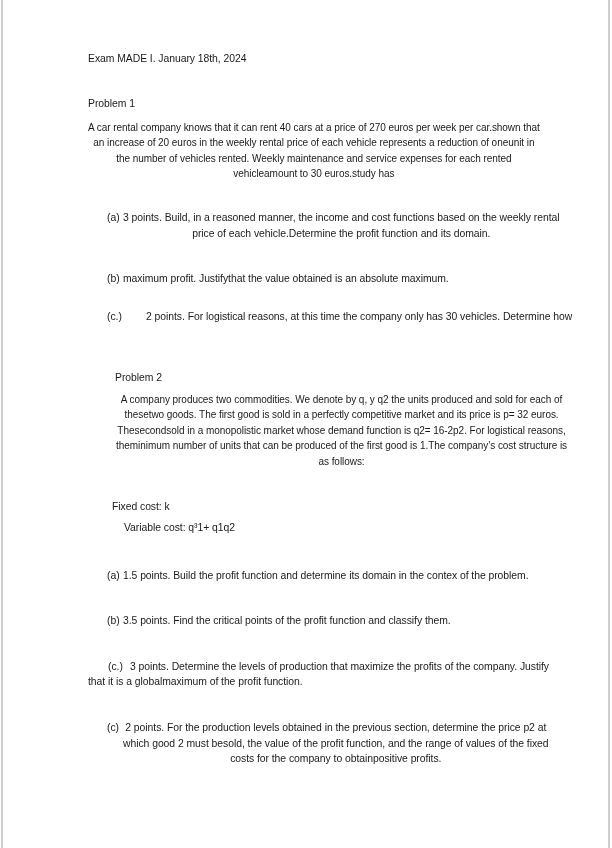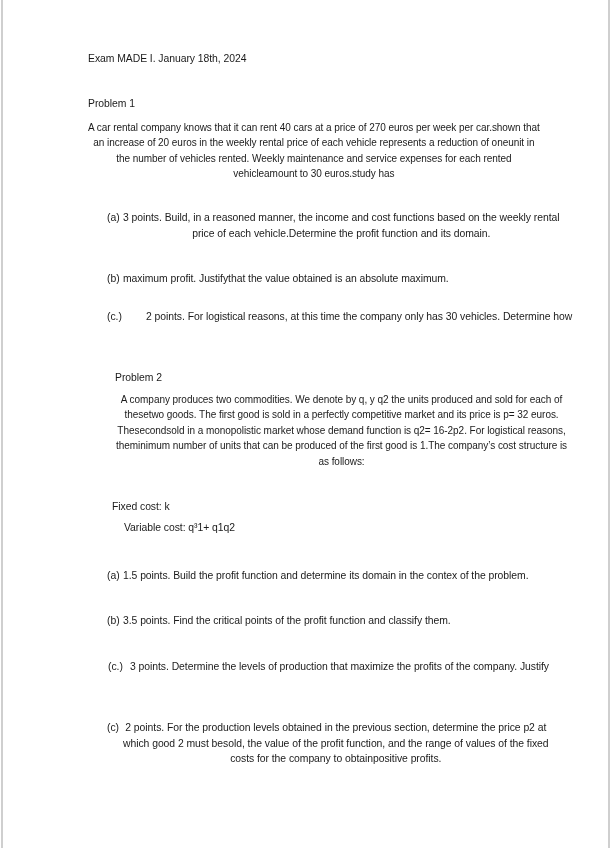--- a/index.html
+++ b/index.html
@@ -119,20 +119,21 @@
 
   <div class="item" style="left:107px; top:613px;">
     <span class="label">(b)</span>
     <div class="body">
       <span class="line">3.5 points. Find the critical points of the profit function and classify them.</span>
     </div>
   </div>
 
   <div class="t" style="left:108px; top:659px;">(c.)</div>
   <div class="t" style="left:130px; top:659px;">3 points. Determine the levels of production that maximize the profits of the company. Justify</div>
+  <div class="t" style="left:88px; top:674px;">that it is a globalmaximum of the profit function.</div>
 
   <div class="item" style="left:107px; top:720px;">
     <span class="label">(c)</span>
     <div class="body">
       <span class="line">2 points. For the production levels obtained in the previous section, determine the price p2 at</span>
       <span class="line">which good 2 must besold, the value of the profit function, and the range of values of the fixed</span>
       <span class="line">costs for the company to obtainpositive profits.</span>
     </div>
   </div>
 </div>

